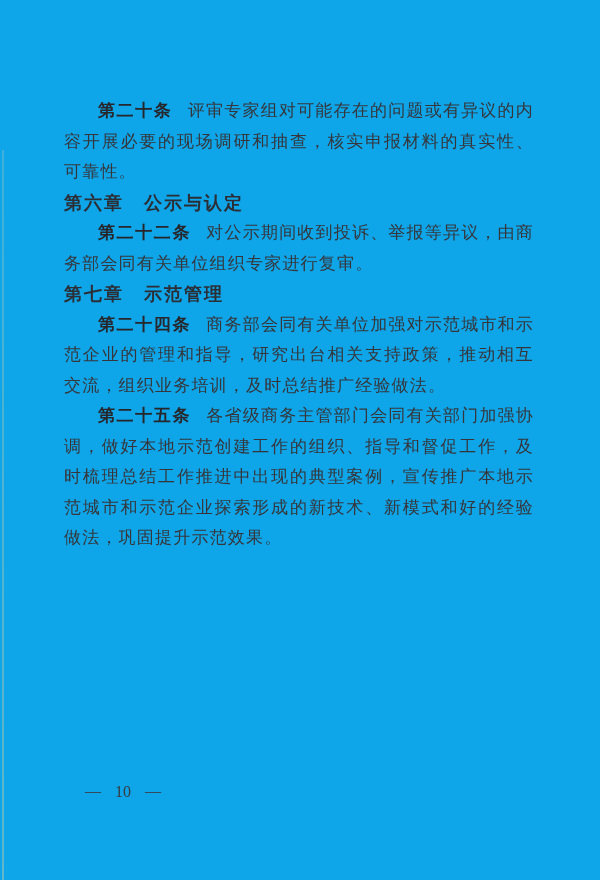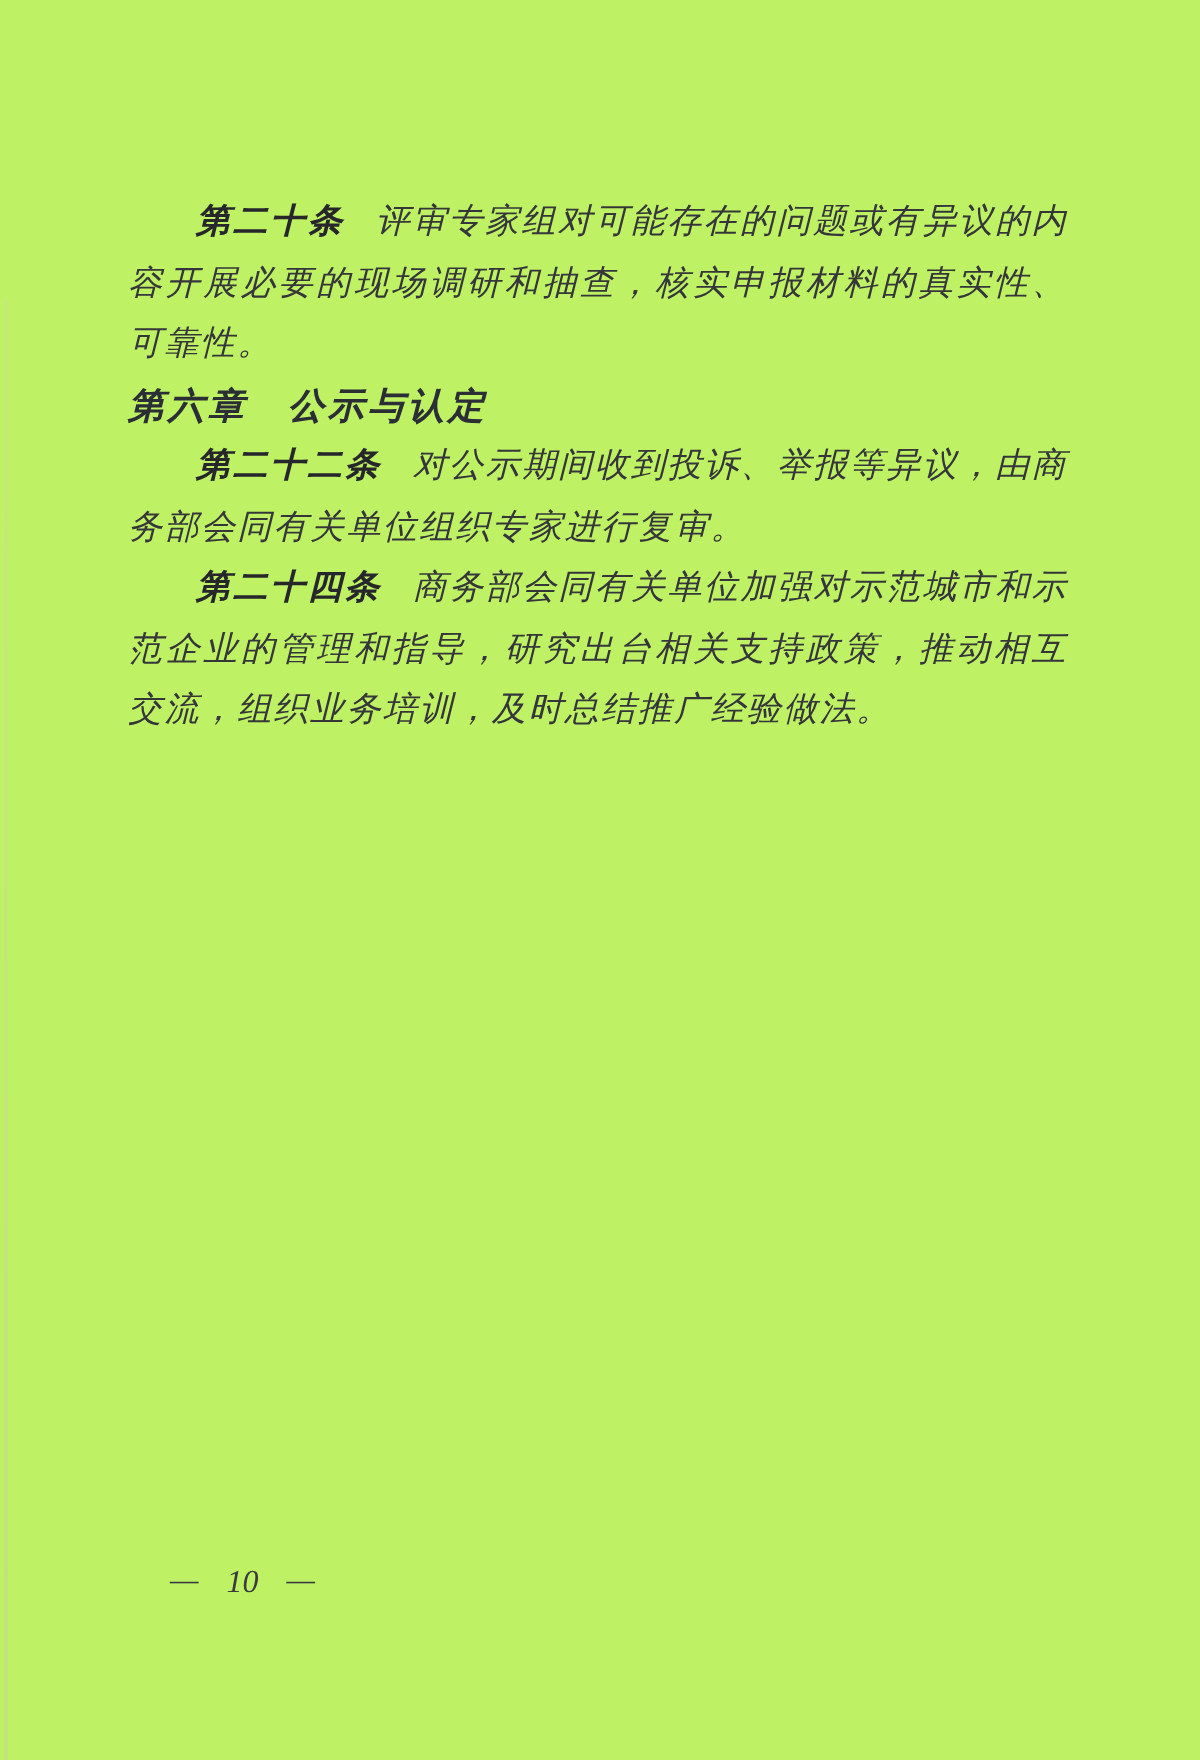--- a/index.html
+++ b/index.html
@@ -10,22 +10,21 @@
     width: 600px;
     height: 880px;
     background: #fcfcfa;
     overflow: hidden;
     position: relative;
     font-family: "Liberation Serif", "DejaVu Serif", serif;
   }
   .page {
     position: absolute;
     inset: 0;
-    background: #bef264;
-    font-style: italic;
+    background: #0ea5e9;
   }
   
   .scan-edge {
     position: absolute;
     left: 2px;
     top: 150px;
     bottom: 0;
     width: 2px;
     background: linear-gradient(to bottom, rgba(210,210,170,0.25), rgba(200,205,160,0.45));
     pointer-events: none;
@@ -86,23 +85,25 @@
 
   <div class="content">
     <p class="article"><span class="article-label">第二十条</span><span>评审专家组对可能存在的问题或有异议的内容开展必要的现场调研和抽查，核实申报材料的真实性、可靠性。</span></p>
 
     <p class="chapter">第六章　公示与认定</p>
 
 
     <p class="article"><span class="article-label">第二十二条</span><span>对公示期间收到投诉、举报等异议，由商务部会同有关单位组织专家进行复审。</span></p>
 
 
+    <p class="chapter">第七章　示范管理</p>
 
     <p class="article"><span class="article-label">第二十四条</span><span>商务部会同有关单位加强对示范城市和示范企业的管理和指导，研究出台相关支持政策，推动相互交流，组织业务培训，及时总结推广经验做法。</span></p>
 
+    <p class="article"><span class="article-label">第二十五条</span><span>各省级商务主管部门会同有关部门加强协调，做好本地示范创建工作的组织、指导和督促工作，及时梳理总结工作推进中出现的典型案例，宣传推广本地示范城市和示范企业探索形成的新技术、新模式和好的经验做法，巩固提升示范效果。</span></p>
 
   </div>
 
   <div class="page-footer">
     <span class="dash">—</span>
     <span>10</span>
     <span class="dash">—</span>
   </div>
 </div>
 

